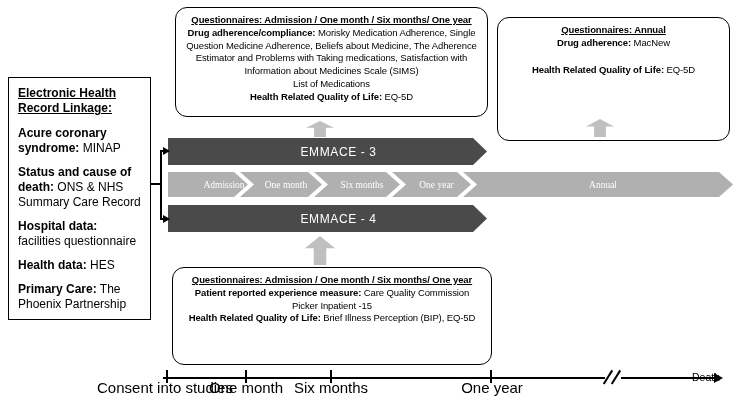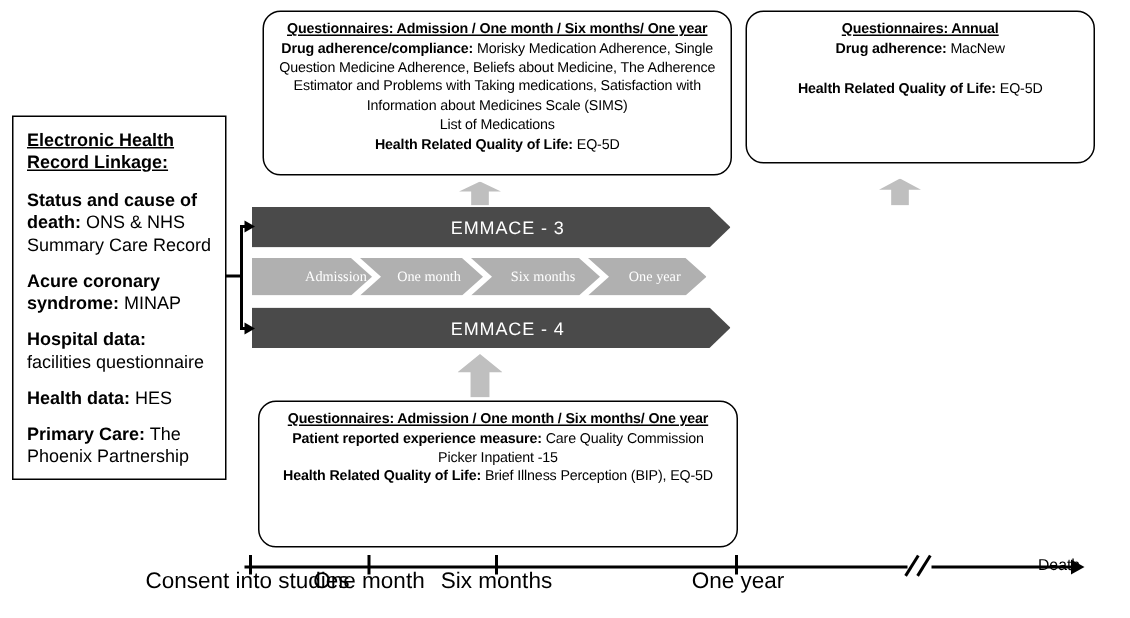--- a/index.html
+++ b/index.html
@@ -11,21 +11,21 @@
   
   .box { position:absolute; background:#fff; border:1.5px solid #000; }
   .rounded { border-radius:12px; padding:6px 9px; font-size:9.5px; line-height:12.8px; letter-spacing:-0.1px;text-align:center; }
   .ehr-box { left:8px; top:77px; width:143px; height:243px; padding:8px 9px; font-size:12px; line-height:15px; }
   .ehr-title { font-weight:bold; text-decoration:underline; margin-bottom:10px; }
   .ehr-item { margin-bottom:9px; }
   .b { font-weight:bold; }
   .box-title { font-weight:bold; text-decoration:underline; }
 
   .q-top    { left:175px; top:7px;   width:313px; min-height:110px; }
-  .q-annual { left:497px; top:7px;   width:233px; height:102px; }
+  .q-annual { left:497px; top:17px;   width:233px; height:124px; }
   .q-bottom { left:172px; top:267px; width:320px; min-height:98px; }
   .gap14 { height:14px; }
 
   
   .bar { position:absolute; display:flex; align-items:center; justify-content:center; color:#fff;padding-left:32px; }
   .dark  { background:var(--dark-bar,#4a4a4a); font-size:12px; letter-spacing:0.6px; }
   .light { background:var(--light-bar,#b0b0b0); font-size:9.5px; }
   .point-right { clip-path:polygon(0 0, calc(100% - 14px) 0, 100% 50%, calc(100% - 14px) 100%, 0 100%); }
   .notch-point { clip-path:polygon(0 0, calc(100% - 14px) 0, 100% 50%, calc(100% - 14px) 100%, 0 100%, 14px 50%); }
 
@@ -73,26 +73,26 @@
   .slash-1 { left:607px; top:369px; } .slash-2 { left:615px; top:369px; }
 </style>
 </head>
 <body>
 
 <div class="canvas">
 
   <div class="box ehr-box">
     <div class="ehr-title">Electronic Health Record Linkage:</div>
     <div class="ehr-item">
+      <span class="b">Acure coronary syndrome:</span>
+      <span>MINAP</span>
+    </div>
+    <div class="ehr-item">
       <span class="b">Status and cause of death:</span>
       <span>ONS &amp; NHS Summary Care Record</span>
-    </div>
-    <div class="ehr-item">
-      <span class="b">Acure coronary syndrome:</span>
-      <span>MINAP</span>
     </div>
     <div class="ehr-item">
       <span class="b">Hospital data:</span>
       <span>facilities questionnaire</span>
     </div>
     <div class="ehr-item">
       <span class="b">Health data:</span>
       <span>HES</span>
     </div>
     <div class="ehr-item">
@@ -157,20 +157,23 @@
   </div>
   <div class="bar light notch-point seg seg-1">
     <span>One month</span>
   </div>
   <div class="bar light notch-point seg seg-2">
     <span>Six months</span>
   </div>
   <div class="bar light notch-point seg seg-3">
     <span>One year</span>
   </div>
+  <div class="bar light notch-point seg seg-4">
+    <span>Annual</span>
+  </div>
 
   <div class="line conn-h"></div>
   <div class="line conn-v"></div>
   <div class="line conn-t"></div>
   <div class="line conn-bm"></div>
   <div class="arrowhead ah-top"></div>
   <div class="arrowhead ah-bottom"></div>
 
   <div class="line axis-line"></div>
   <div class="axis-arrow"></div>

